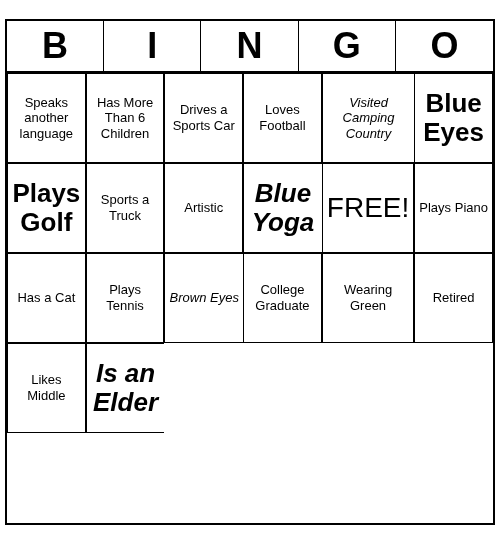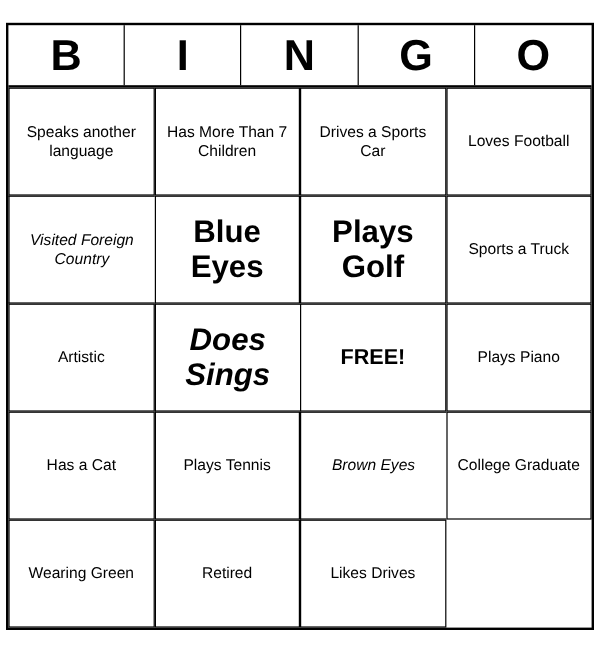--- a/index.html
+++ b/index.html
@@ -27,43 +27,43 @@
       font-size: 36px;
       font-weight: bold;
       padding: 4px 0;
       border-right: 1px solid #000;
     }
     .bingo-header-cell:last-child {
       border-right: none;
     }
     .bingo-grid {
       display: grid;
-      grid-template-columns: repeat(4, 1fr);
+      grid-template-columns: repeat(6, 1fr);
       grid-template-rows: repeat(5, 1fr);
     }
     .bingo-cell {
       border: 1px solid #000;
       display: flex;
       align-items: center;
       justify-content: center;
       text-align: center;
       height: 90px;
       padding: 4px;
       font-size: 13px;
       line-height: 1.2;
     }
     .bingo-cell.large-text {
       font-size: 26px;
       font-weight: bold;
       line-height: 1.1;
       text-align: center;
     }
     .bingo-cell.free {
-      font-size: 18px;
-      font-weight: bold;
+      font-size: 28px;
+      font-weight: normal;
     }
     .bingo-cell:nth-child(5n) {
       border-right: none;
       font-style: italic;
     }
     .bingo-cell:nth-child(n+21) {
       border-bottom: none;
     }
   </style>
 </head>
@@ -72,32 +72,33 @@
 <div class="bingo-card">
   <div class="bingo-header">
   <div class="bingo-header-cell">B</div>
       <div class="bingo-header-cell">I</div>
       <div class="bingo-header-cell">N</div>
       <div class="bingo-header-cell">G</div>
       <div class="bingo-header-cell">O</div>
     </div>
   <div class="bingo-grid">
   <div class="bingo-cell">Speaks another language</div>
-      <div class="bingo-cell">Has More Than 7 Children</div>
+      <div class="bingo-cell">Has More Than 6 Children</div>
       <div class="bingo-cell">Drives a Sports Car</div>
       <div class="bingo-cell">Loves Football</div>
-      <div class="bingo-cell">Visited Foreign Country</div>
+      <div class="bingo-cell">Visited Camping Country</div>
       <div class="bingo-cell large-text">Blue Eyes</div>
       <div class="bingo-cell large-text">Plays Golf</div>
       <div class="bingo-cell">Sports a Truck</div>
       <div class="bingo-cell">Artistic</div>
-      <div class="bingo-cell large-text">Does Sings</div>
+      <div class="bingo-cell large-text">Blue Yoga</div>
       <div class="bingo-cell free">FREE!</div>
       <div class="bingo-cell">Plays Piano</div>
       <div class="bingo-cell">Has a Cat</div>
       <div class="bingo-cell">Plays Tennis</div>
       <div class="bingo-cell">Brown Eyes</div>
       <div class="bingo-cell">College Graduate</div>
       <div class="bingo-cell">Wearing Green</div>
       <div class="bingo-cell">Retired</div>
-      <div class="bingo-cell">Likes Drives</div>
+      <div class="bingo-cell">Likes Middle</div>
+      <div class="bingo-cell large-text">Is an Elder</div>
     </div>
 </div>
 
 </body></html>

